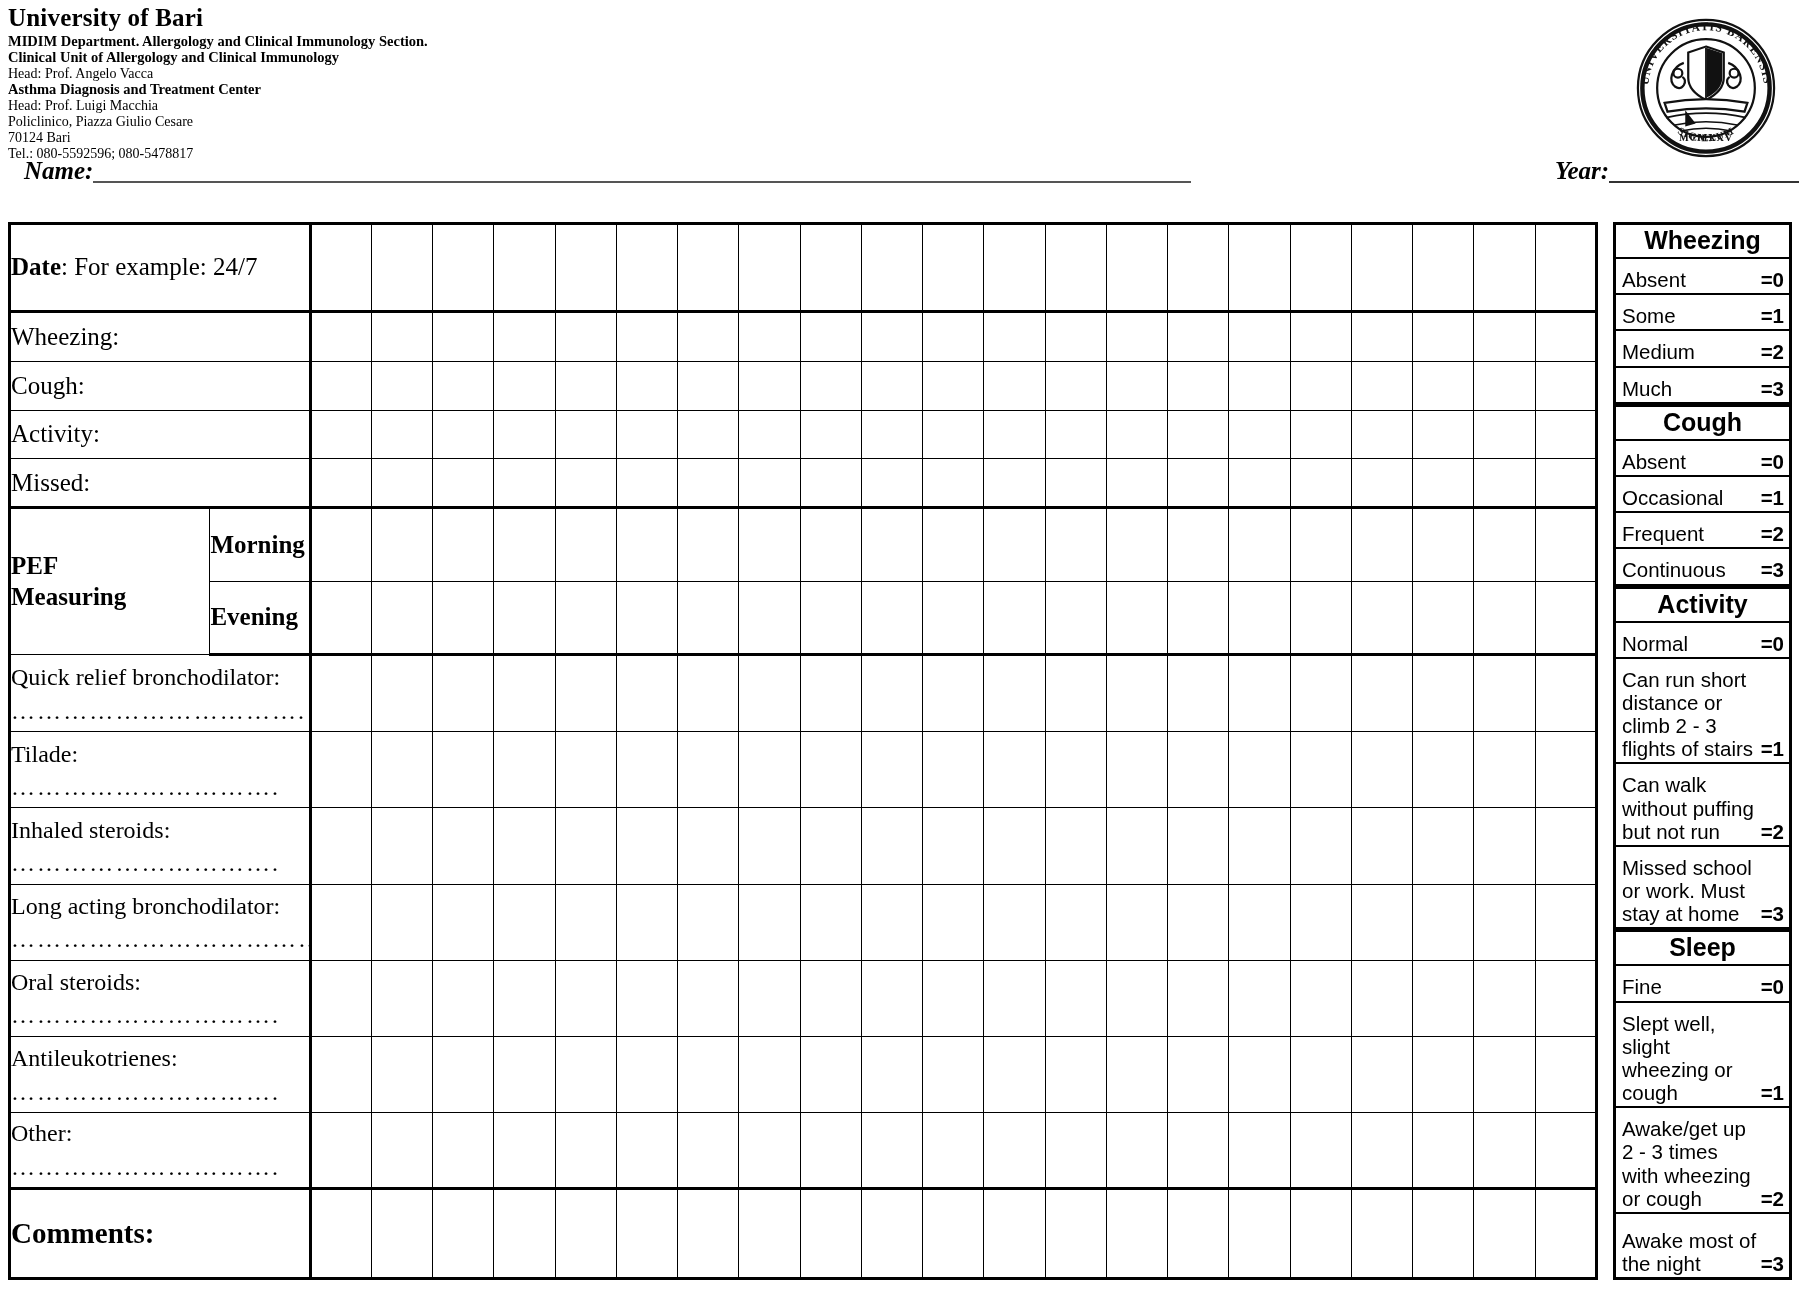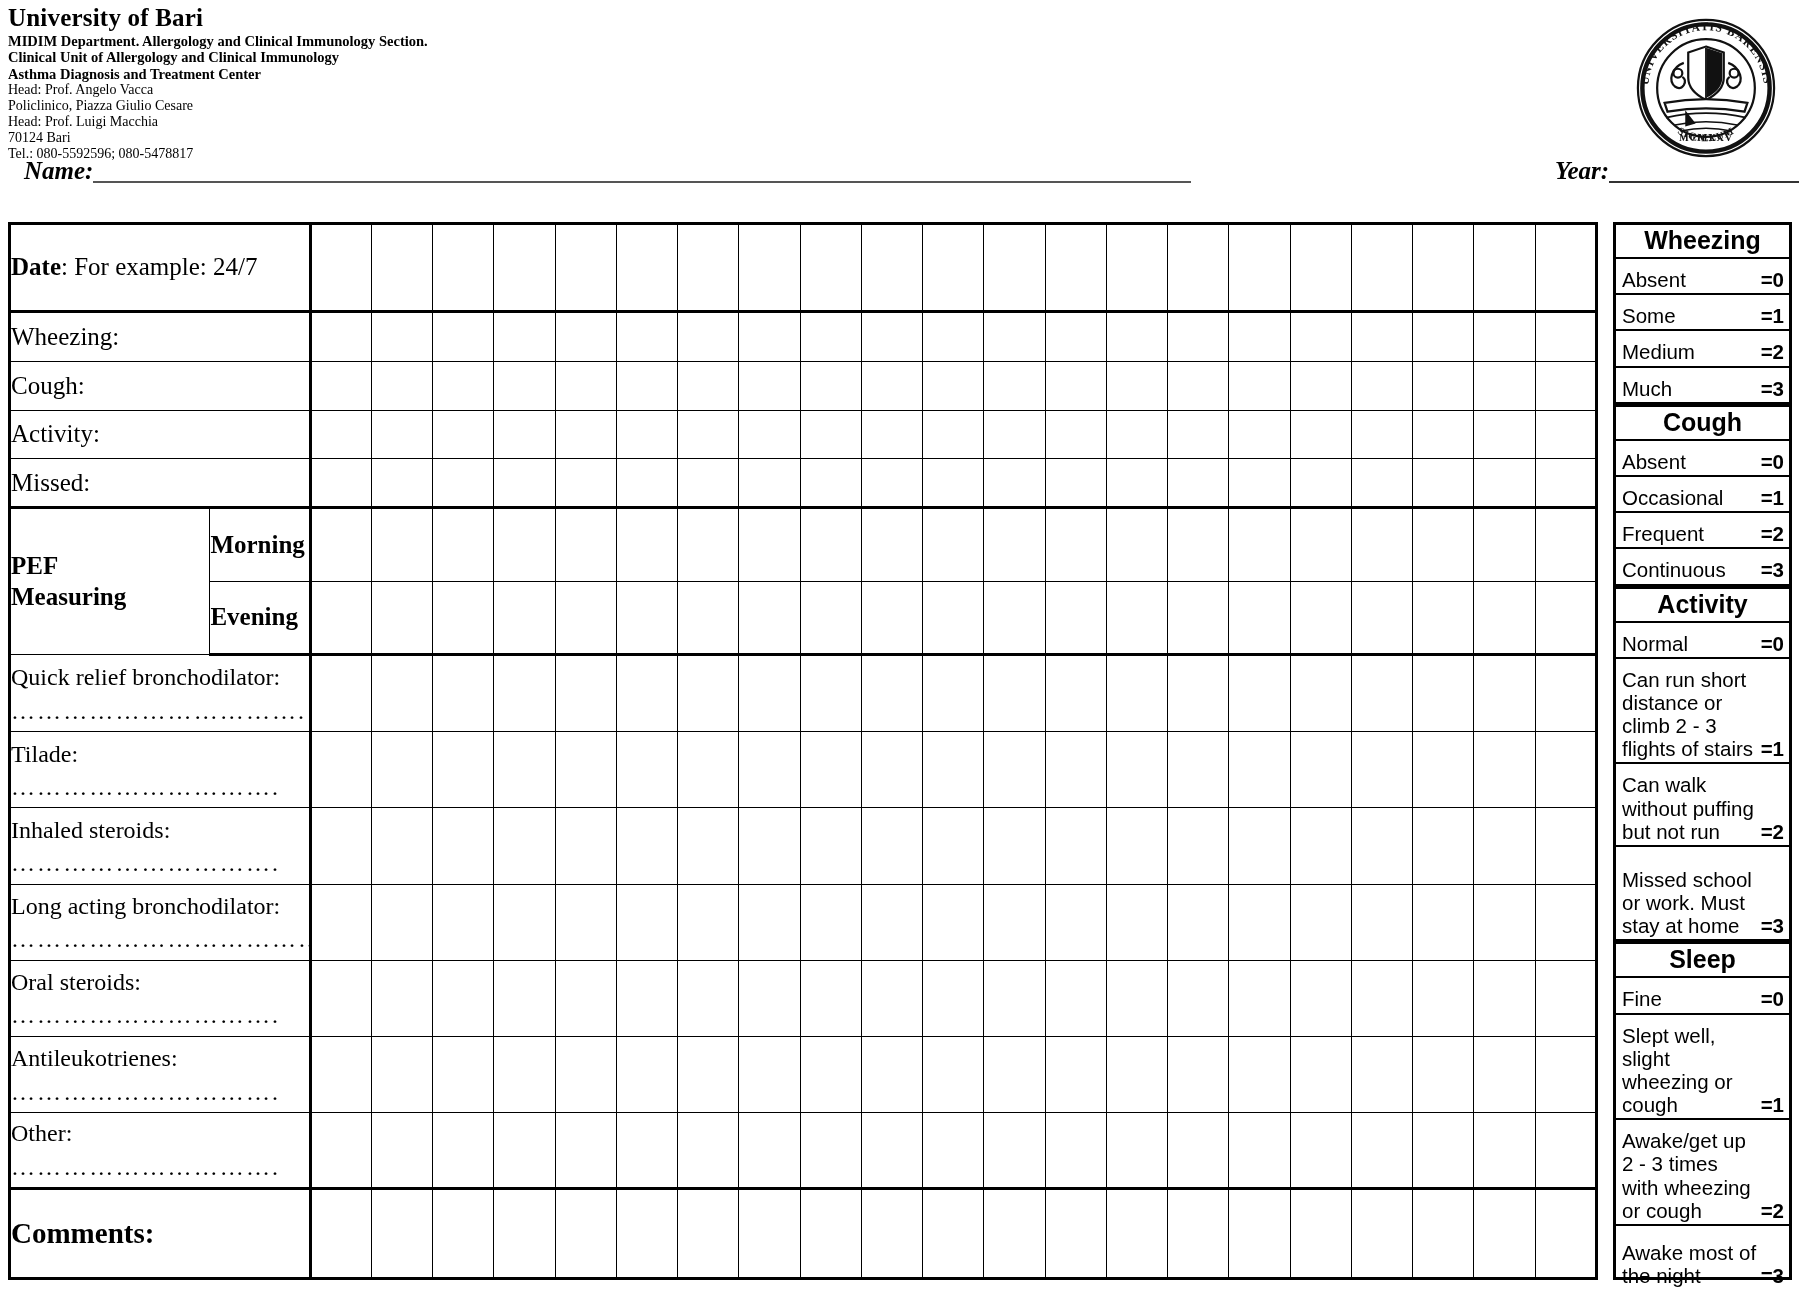--- a/index.html
+++ b/index.html
@@ -172,24 +172,24 @@
   .lg-row.sep-thick { border-bottom: 3px solid #000; }
 </style>
 </head>
 <body>
 
 <div id="header">
   <div id="letterhead">
     <div class="lh-line lh-title">University of  Bari</div>
     <div class="lh-line lh-b">MIDIM Department. Allergology and Clinical Immunology Section.</div>
     <div class="lh-line lh-b">Clinical Unit of Allergology and Clinical Immunology</div>
+    <div class="lh-line lh-n">Head: Prof. Angelo Vacca</div>
     <div class="lh-line lh-b">Asthma Diagnosis and Treatment Center</div>
-    <div class="lh-line lh-n">Head: Prof. Angelo Vacca</div>
+    <div class="lh-line lh-n">Head: Prof. Luigi Macchia</div>
     <div class="lh-line lh-n">Policlinico, Piazza Giulio Cesare</div>
-    <div class="lh-line lh-n">Head: Prof. Luigi Macchia</div>
     <div class="lh-line lh-n">70124 Bari</div>
     <div class="lh-line lh-n">Tel.: 080-5592596; 080-5478817</div>
   </div>
 </div>
 
 <div id="seal-wrap">
   <svg viewBox="0 0 200 200" aria-hidden="true">
     <defs>
       <path id="arcTop" d="M 22,100 A 78,78 0 0 1 178,100" fill="none"></path>
       <path id="arcBot" d="M 28,100 A 72,72 0 0 0 172,100" fill="none"></path>
@@ -698,21 +698,21 @@
       <span class="lg-val">=0</span>
     </div>
     <div class="lg-row tall" style="height: 105.664px;">
       <span class="lg-text">Can run short distance or climb 2 - 3 flights of stairs</span>
       <span class="lg-val">=1</span>
     </div>
     <div class="lg-row tall" style="height: 82.5078px;">
       <span class="lg-text">Can walk without puffing but not run</span>
       <span class="lg-val">=2</span>
     </div>
-    <div class="lg-row tall sep-thick" style="height: 83.5078px; margin-top: 12px;">
+    <div class="lg-row tall sep-thick" style="height: 83.5078px;">
       <span class="lg-text">Missed school or work. Must stay at home</span>
       <span class="lg-val">=3</span>
     </div>
     <div class="lg-head spaced">Sleep</div>
     <div class="lg-row" style="height: 36.1953px;">
       <span class="lg-text">Fine</span>
       <span class="lg-val">=0</span>
     </div>
     <div class="lg-row tall" style="height: 105.664px;">
       <span class="lg-text">Slept well, slight wheezing or cough</span>

